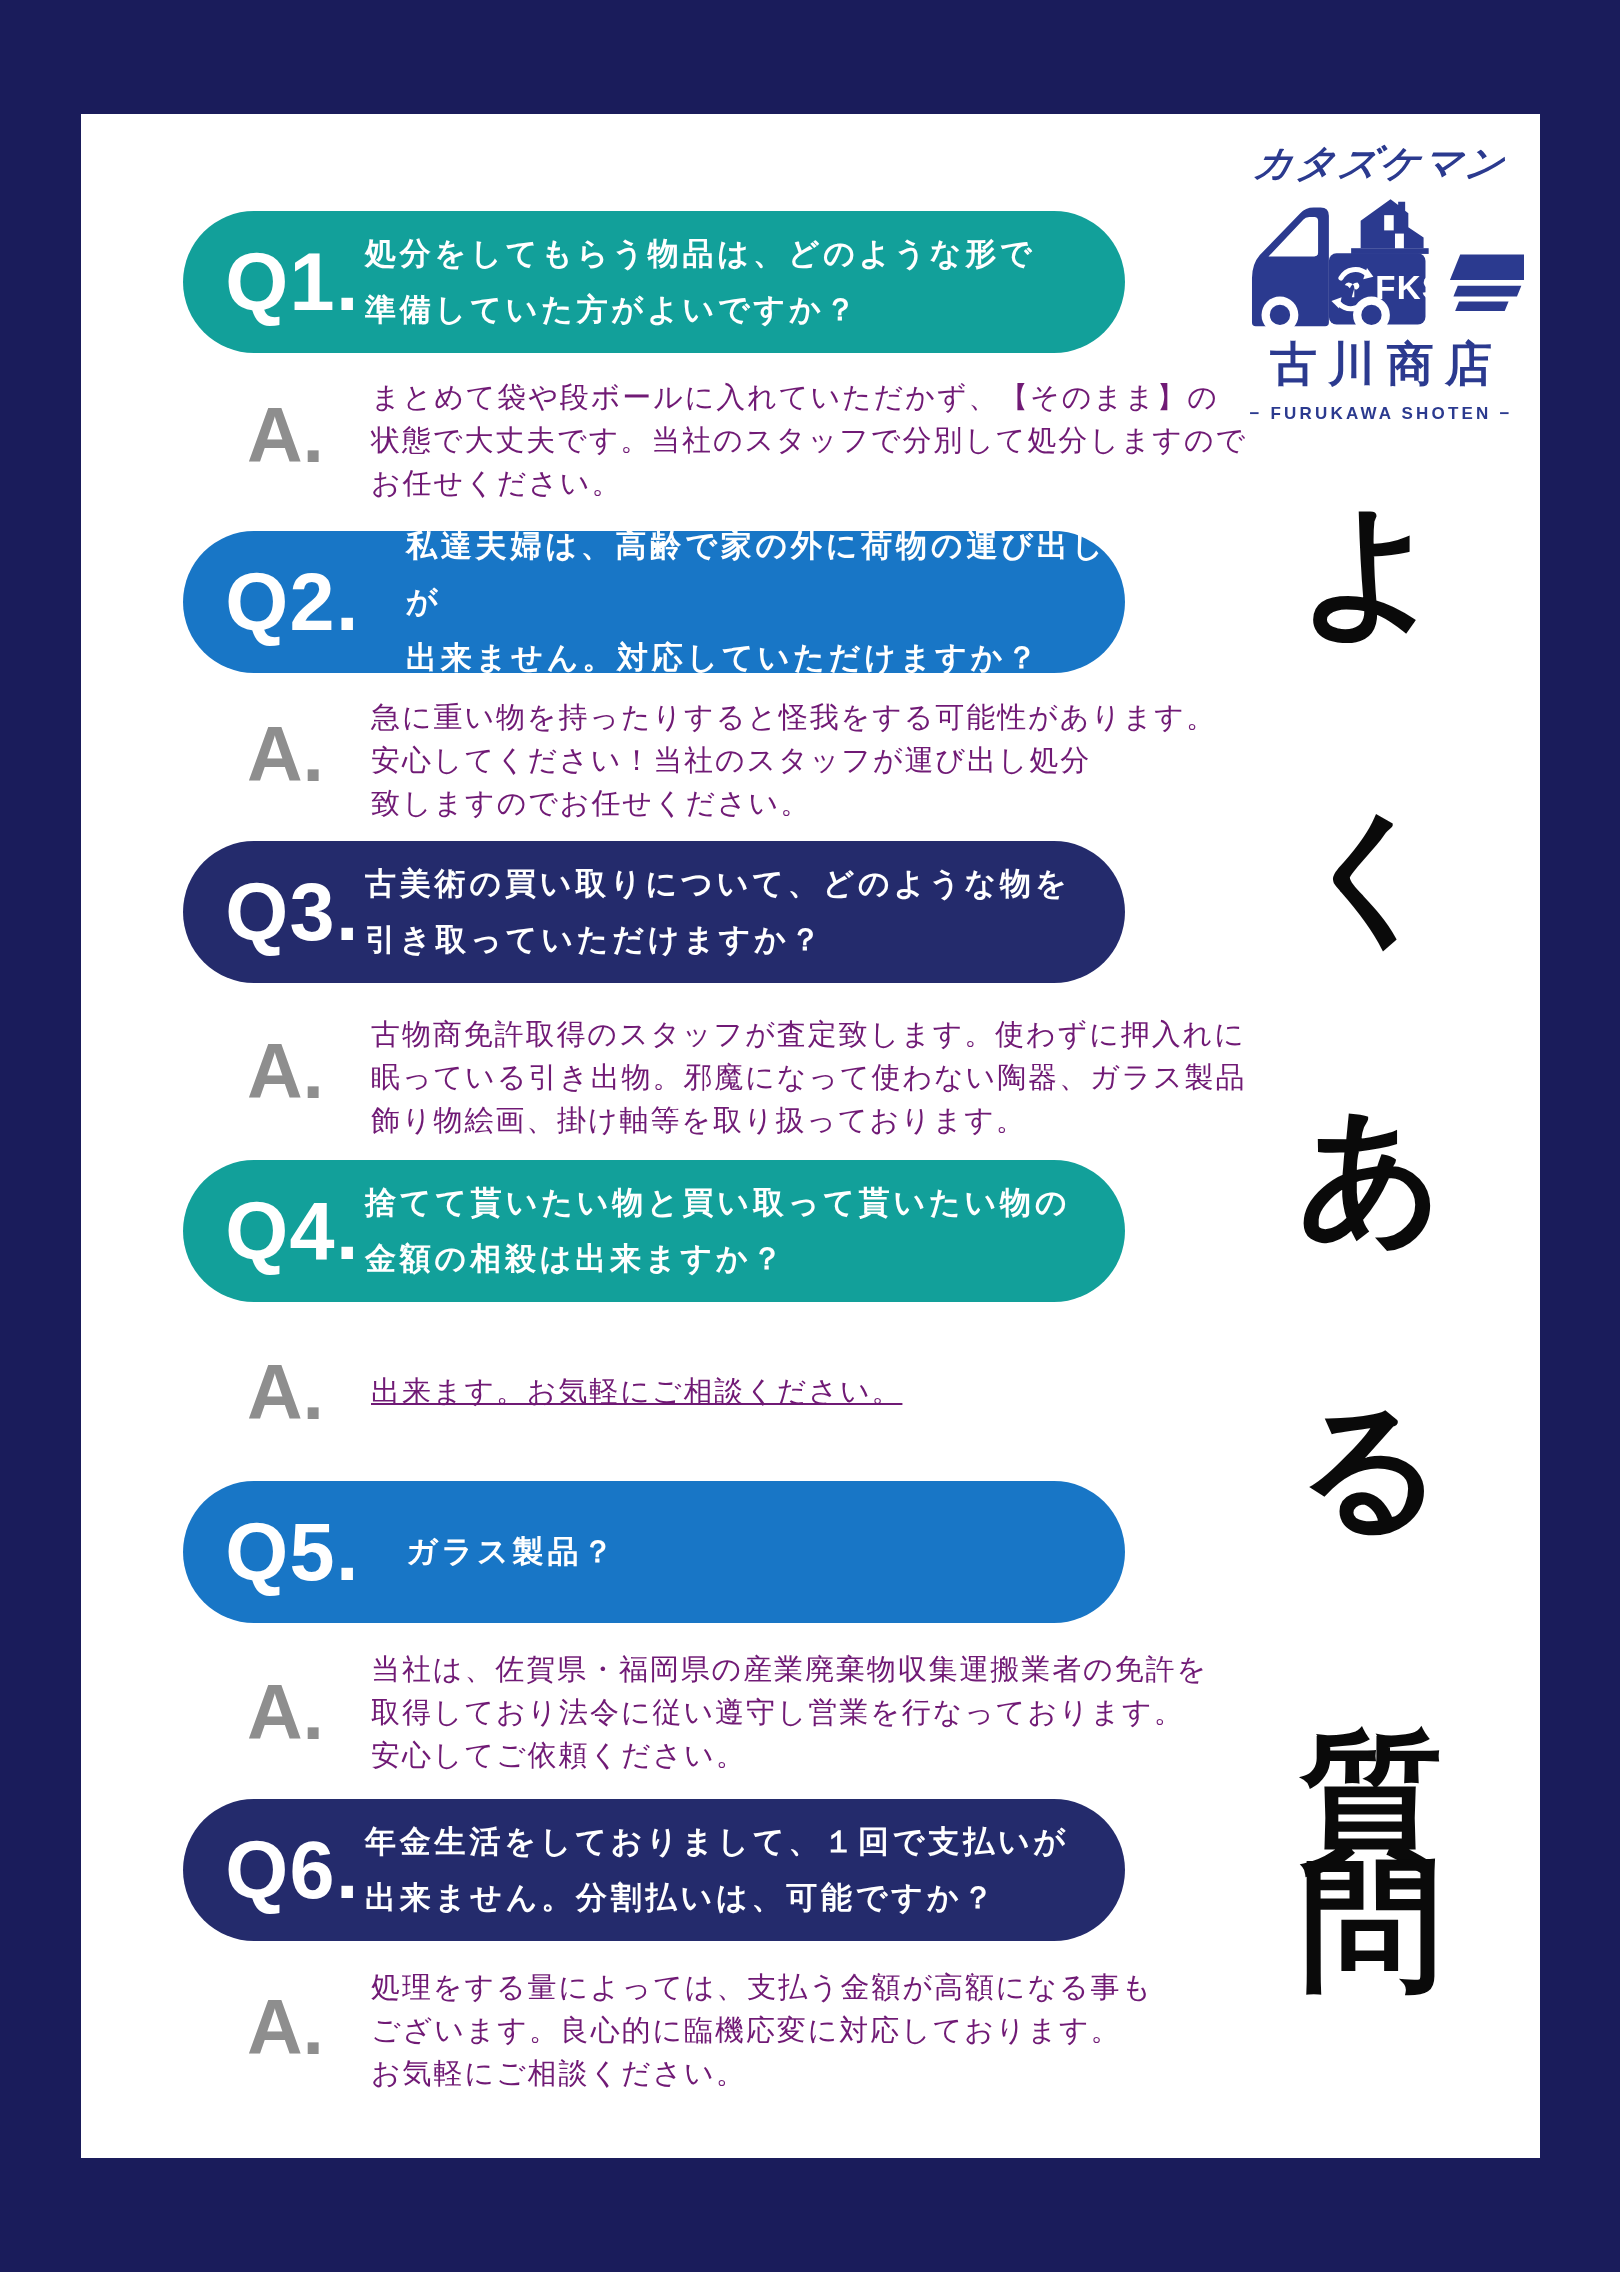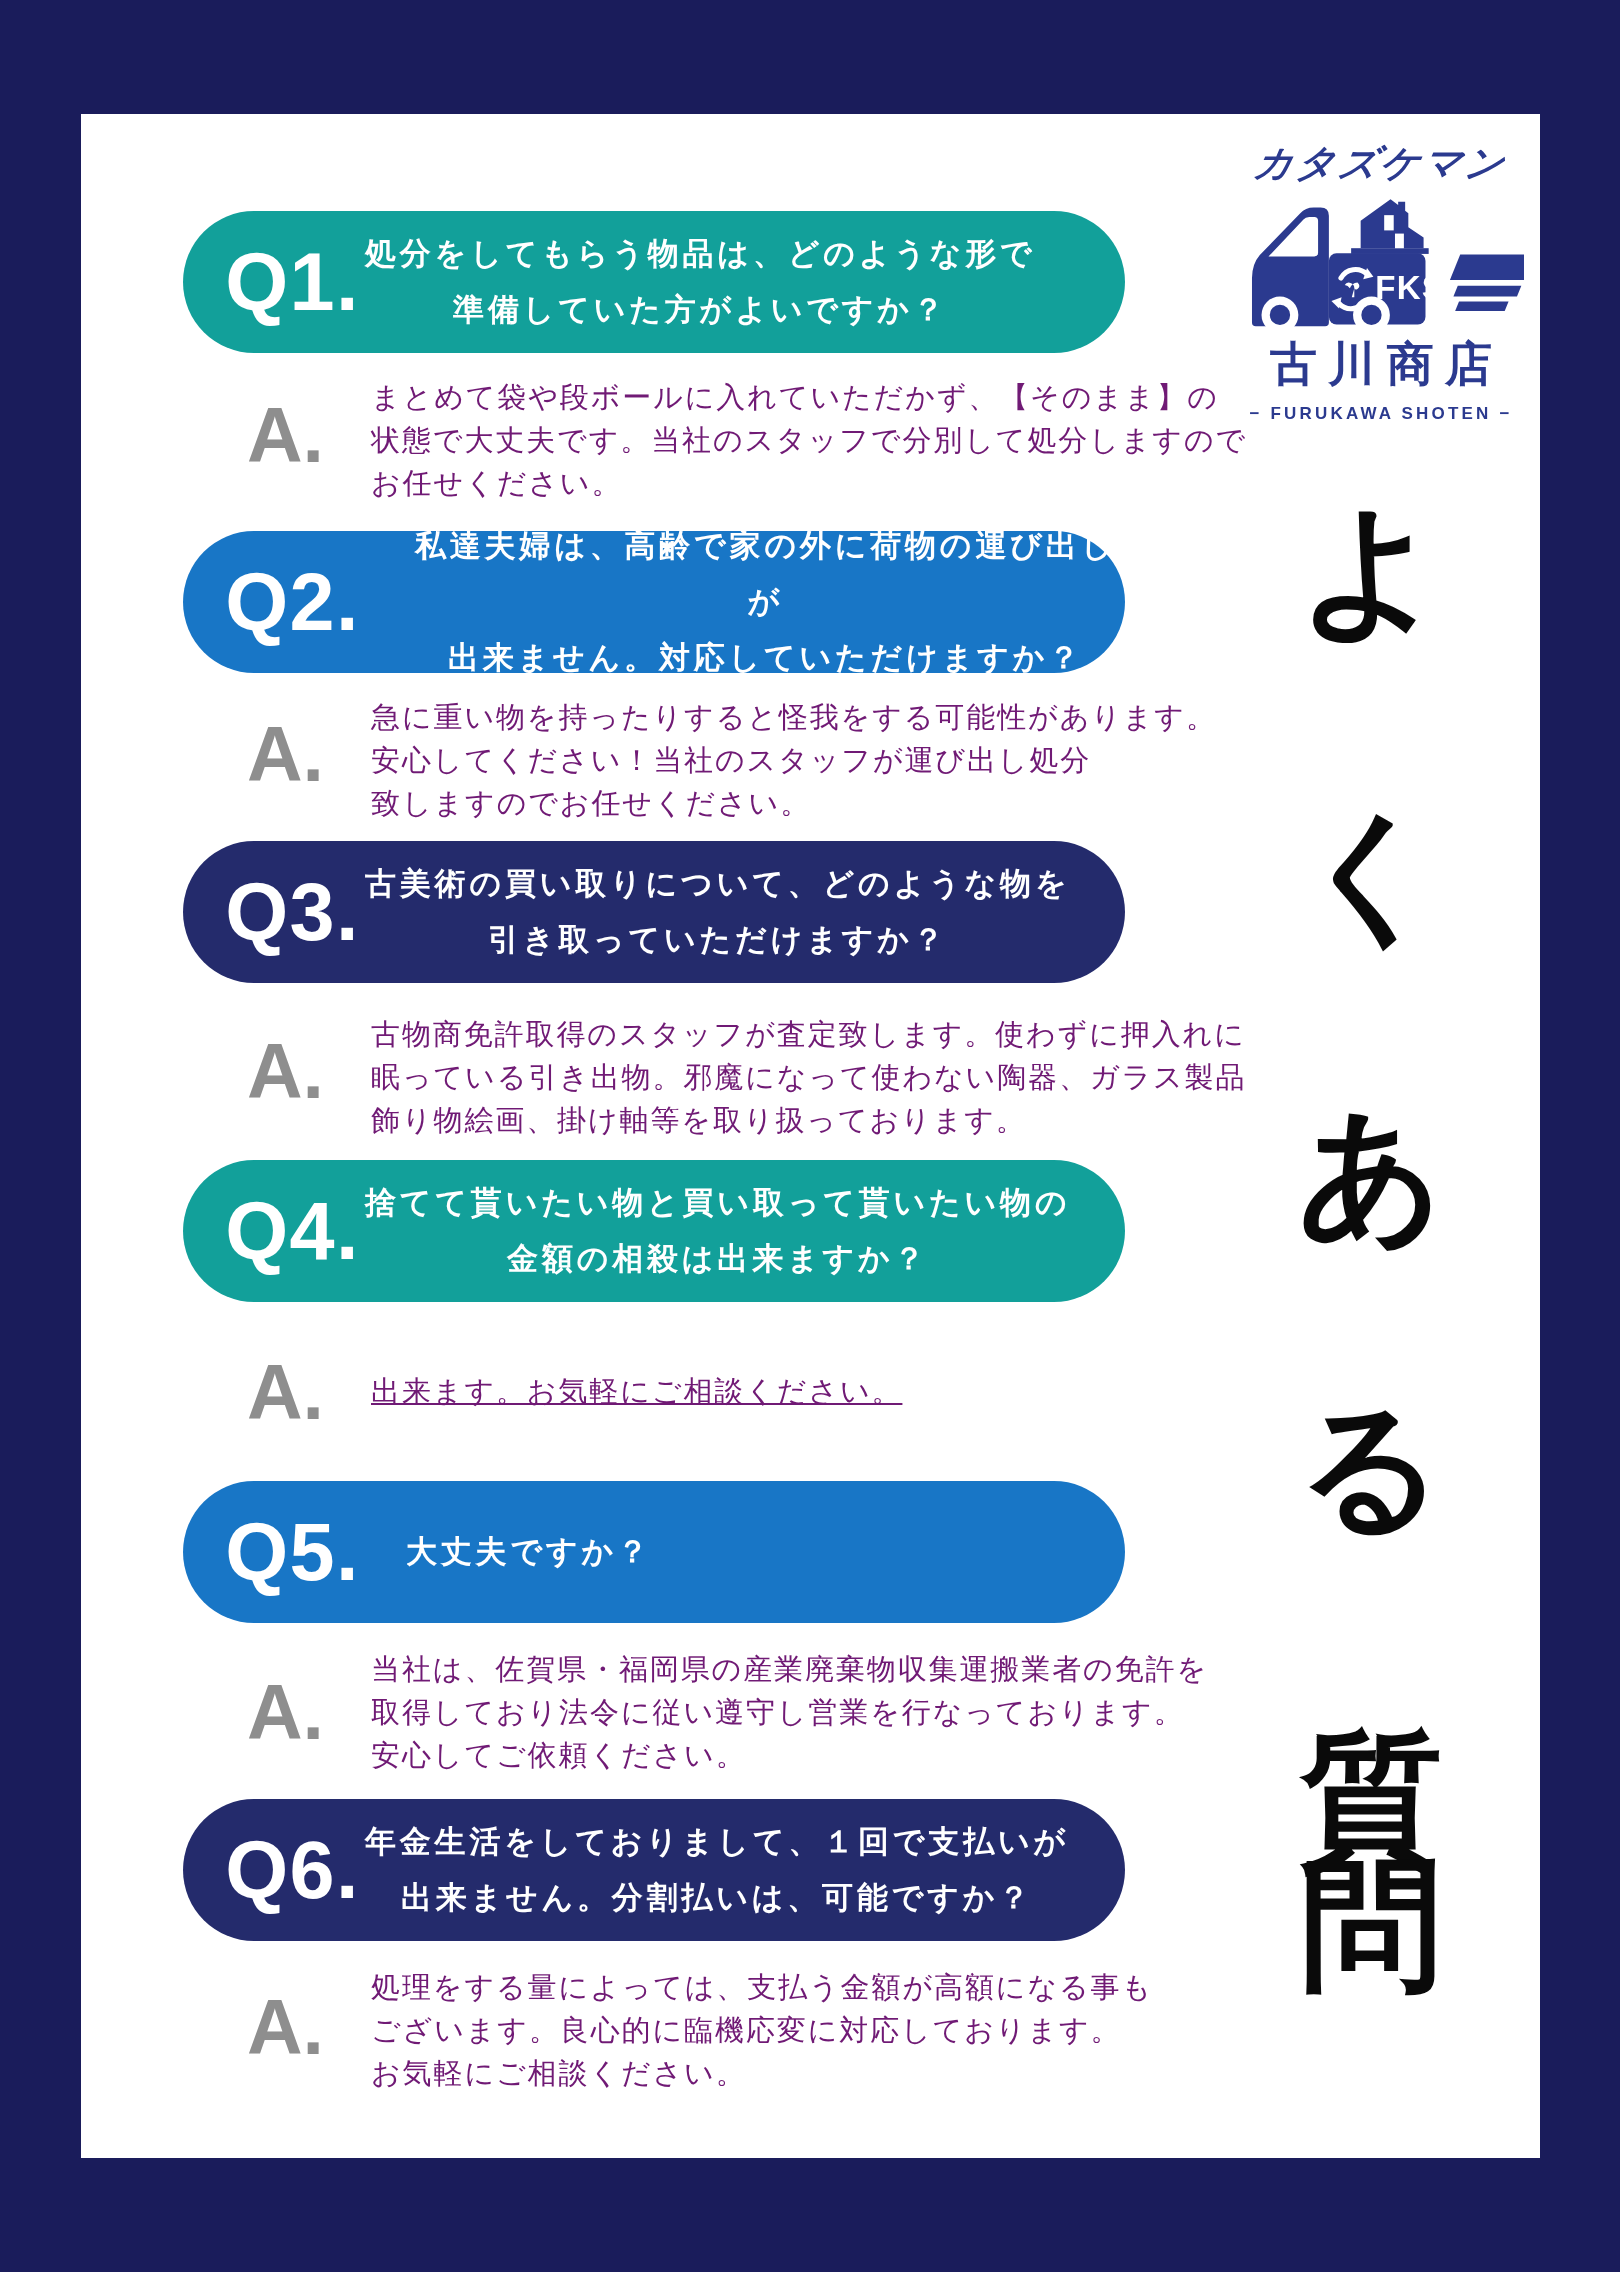--- a/index.html
+++ b/index.html
@@ -52,21 +52,21 @@
     letter-spacing: 1.3px;
     flex: none;
     text-align: center;
   }
   .qtext {
     font-size: 31px;
     font-weight: 700;
     line-height: 56px;
     letter-spacing: 3.8px;
   }
-  .qline { display: block; text-align: center; }
+  .qline { display: block; }
 
   
   .alabel {
     position: absolute;
     left: 166px;
     font-size: 77px;
     font-weight: bold;
     color: #8e8e8e;
     line-height: 1;
   }
@@ -198,21 +198,21 @@
       </span>
     </section>
     <div class="alabel al4">A.</div>
     <div class="atext at4">
       <span class="aline">出来ます。お気軽にご相談ください。</span>
     </div>
 
     <section class="pill blue p5">
       <span class="qlabel">Q5.</span>
       <span class="qtext">
-        <span class="qline">大丈夫ですか？</span>
+        <span class="qline">ガラス製品？</span>
       </span>
     </section>
     <div class="alabel al5">A.</div>
     <div class="atext at5">
       <span class="aline">当社は、佐賀県・福岡県の産業廃棄物収集運搬業者の免許を</span>
       <span class="aline">取得しており法令に従い遵守し営業を行なっております。</span>
       <span class="aline">安心してご依頼ください。</span>
     </div>
 
     <section class="pill navy p6">

